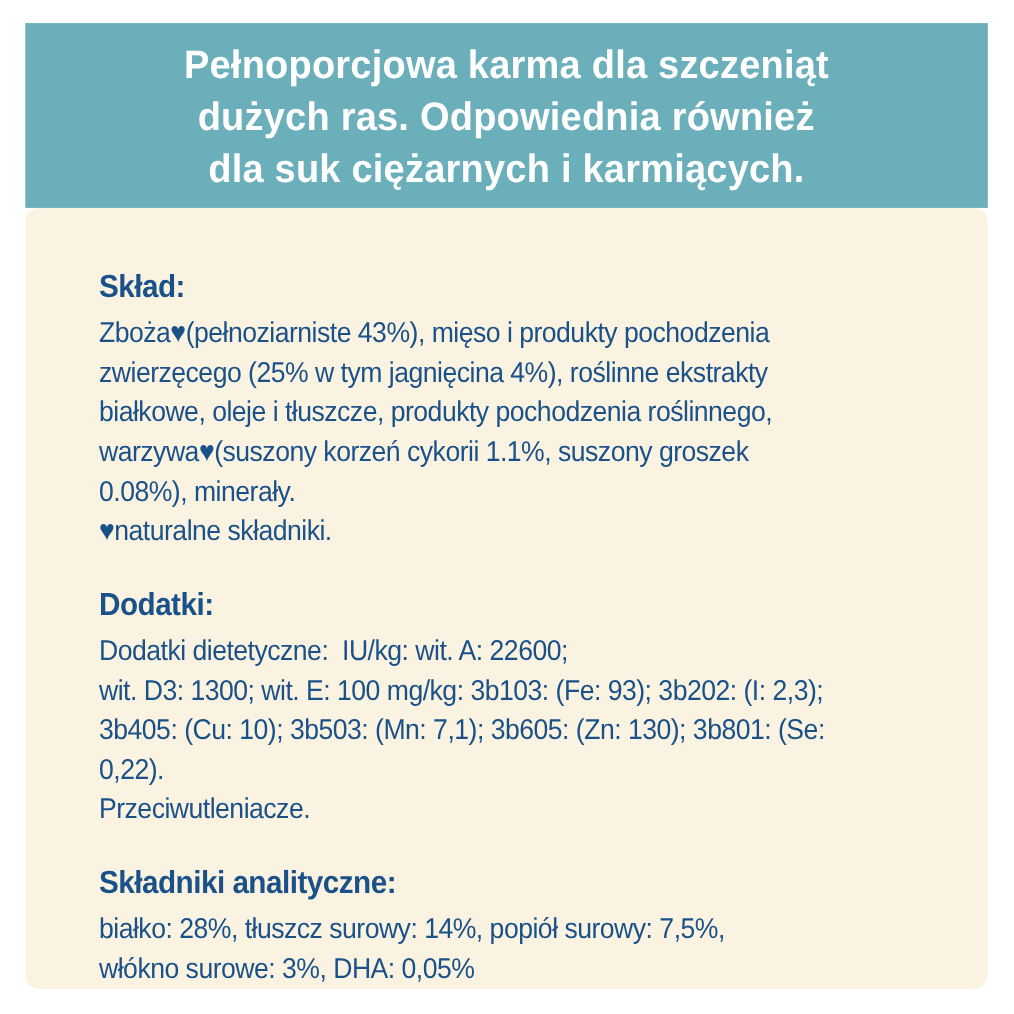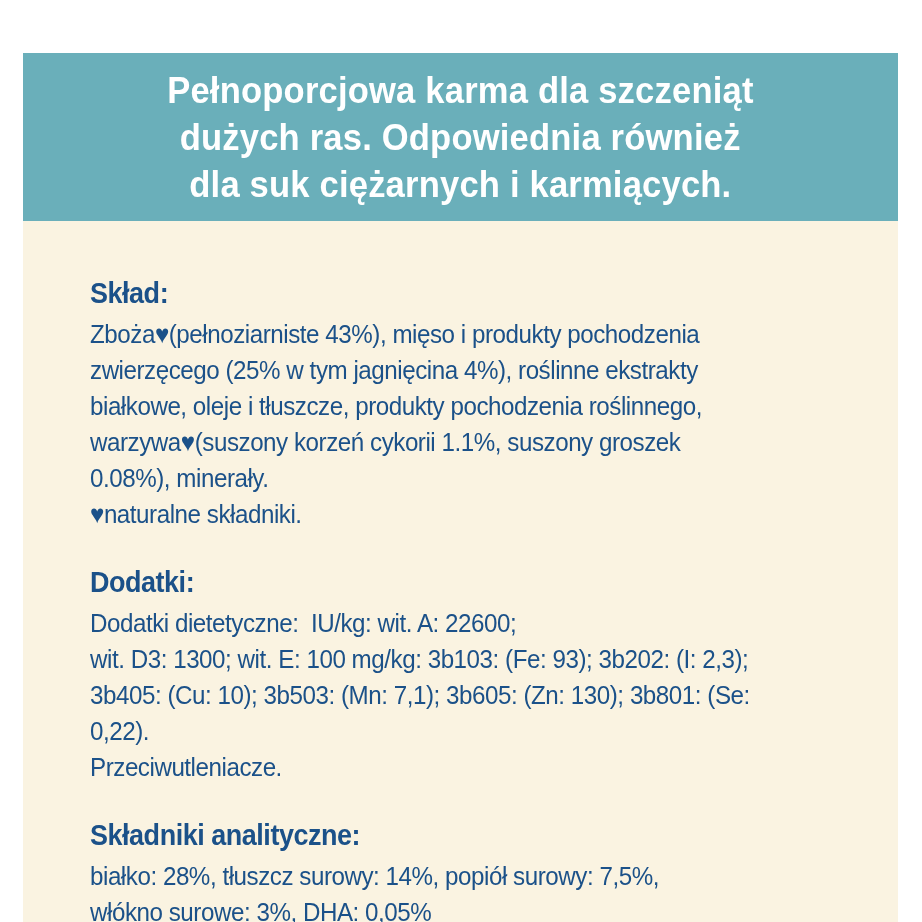--- a/index.html
+++ b/index.html
@@ -14,21 +14,20 @@
     height: 922px;
     background: #ffffff;
     overflow: hidden;
   }
   .label {
     position: absolute;
     left: 23px;
     top: 21px;
     width: 875px;
     height: 820px;
-    margin-top: 32px;
   }
   .banner {
     width: 100%;
     height: 168px;
     background: #6AAFBA;
     display: flex;
     flex-direction: column;
     justify-content: center;
     align-items: center;
   }
@@ -42,20 +41,21 @@
     transform: scaleX(0.96);
     transform-origin: center top;
   }
   .panel {
     width: 100%;
     height: 710px;
     background: #FAF3E1;
     box-sizing: border-box;
     padding: 55px 24px 0 67px;
     overflow: hidden;
+    border-radius: 13px;
   }
   .text-scale {
     transform: scaleX(0.93);
     transform-origin: left top;
   }
   .section { margin: 0; }
   .section + .section { margin-top: 33px; }
   .heading {
     font-size: 29px;
     font-weight: bold;

